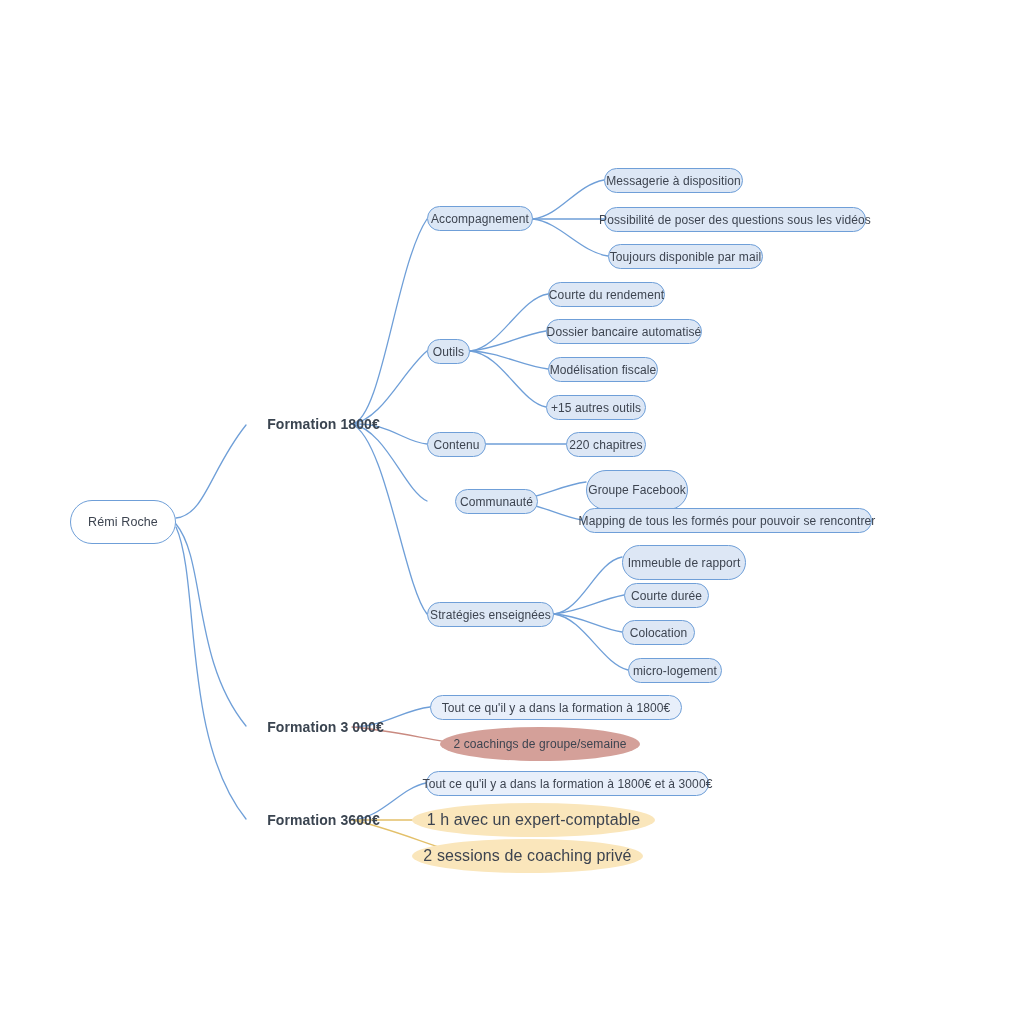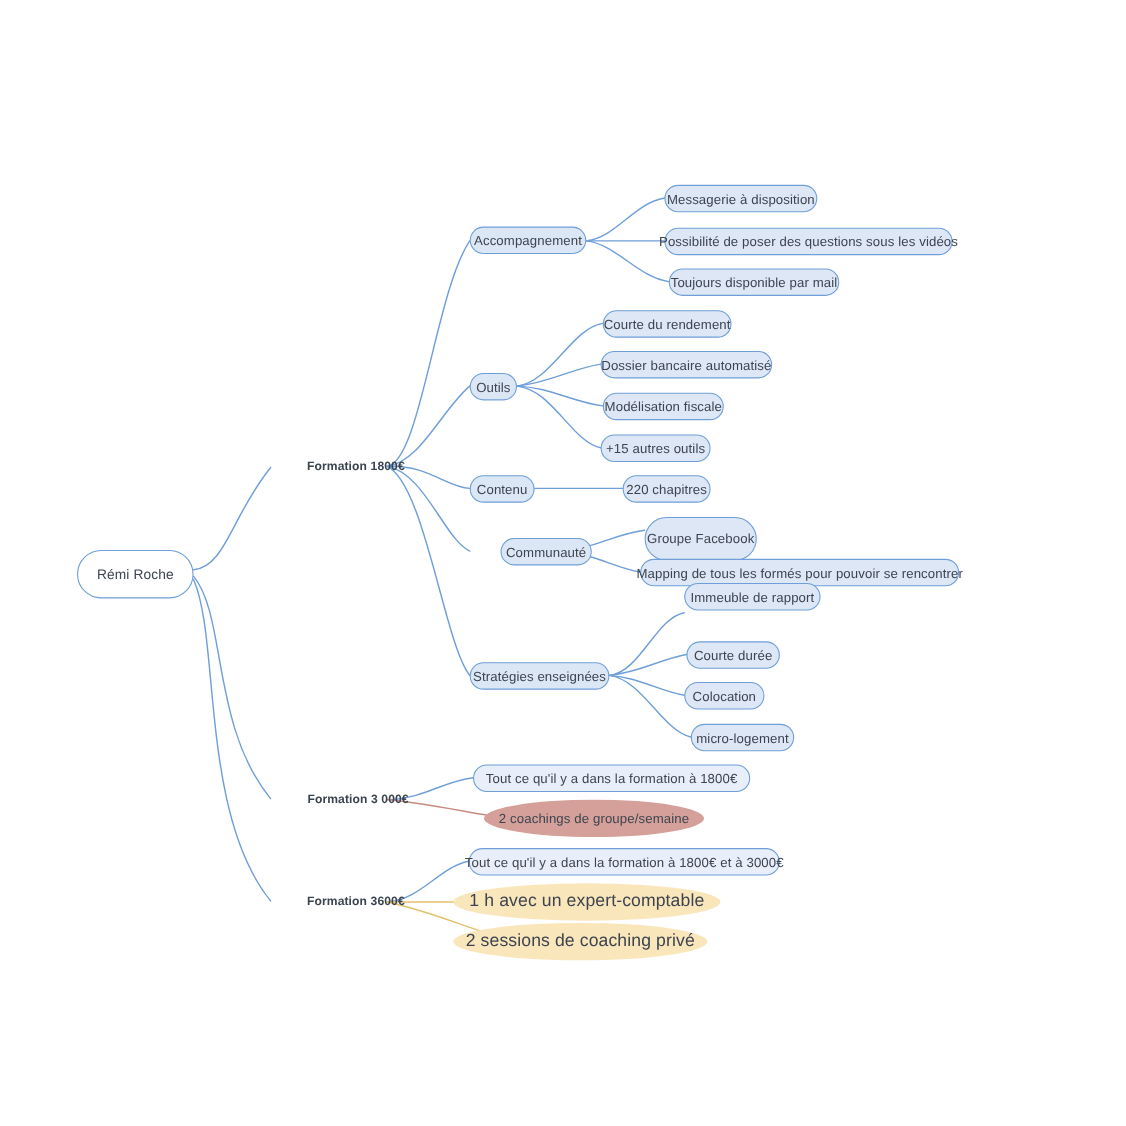--- a/index.html
+++ b/index.html
@@ -38,21 +38,21 @@
     background: #ffffff;
     border: 1.3px solid #6f9fd8;
     border-radius: 999px;
     font-size: 12.5px;
     color: #3d4450;
   }
   
   .node.branch {
     background: transparent;
     border: none;
-    font-size: 11px;
+    font-size: 14px;
     font-weight: bold;
     color: #3a4450;
     padding-left: 43px;
   }
   
   .node.capsule {
     background: #dce7f5;
     border: 1.1px solid #6f9fd8;
     border-radius: 999px;
     font-size: 12px;
@@ -213,21 +213,21 @@
   </div>
 
   <div class="node leaf" style="left:586px; top:470px; width:102px; height:40px;">
     <span>Groupe Facebook</span>
   </div>
 
   <div class="node leaf" style="left:582px; top:508px; width:290px; height:25px;">
     <span>Mapping de tous les formés pour pouvoir se rencontrer</span>
   </div>
 
-  <div class="node leaf" style="left:622px; top:530px; width:124px; height:25px;">
+  <div class="node leaf" style="left:622px; top:545px; width:124px; height:35px;">
     <span>Immeuble de rapport</span>
   </div>
 
   <div class="node leaf" style="left:624px; top:583px; width:85px; height:25px;">
     <span>Courte durée</span>
   </div>
 
   <div class="node leaf" style="left:622px; top:620px; width:73px; height:25px;">
     <span>Colocation</span>
   </div>

